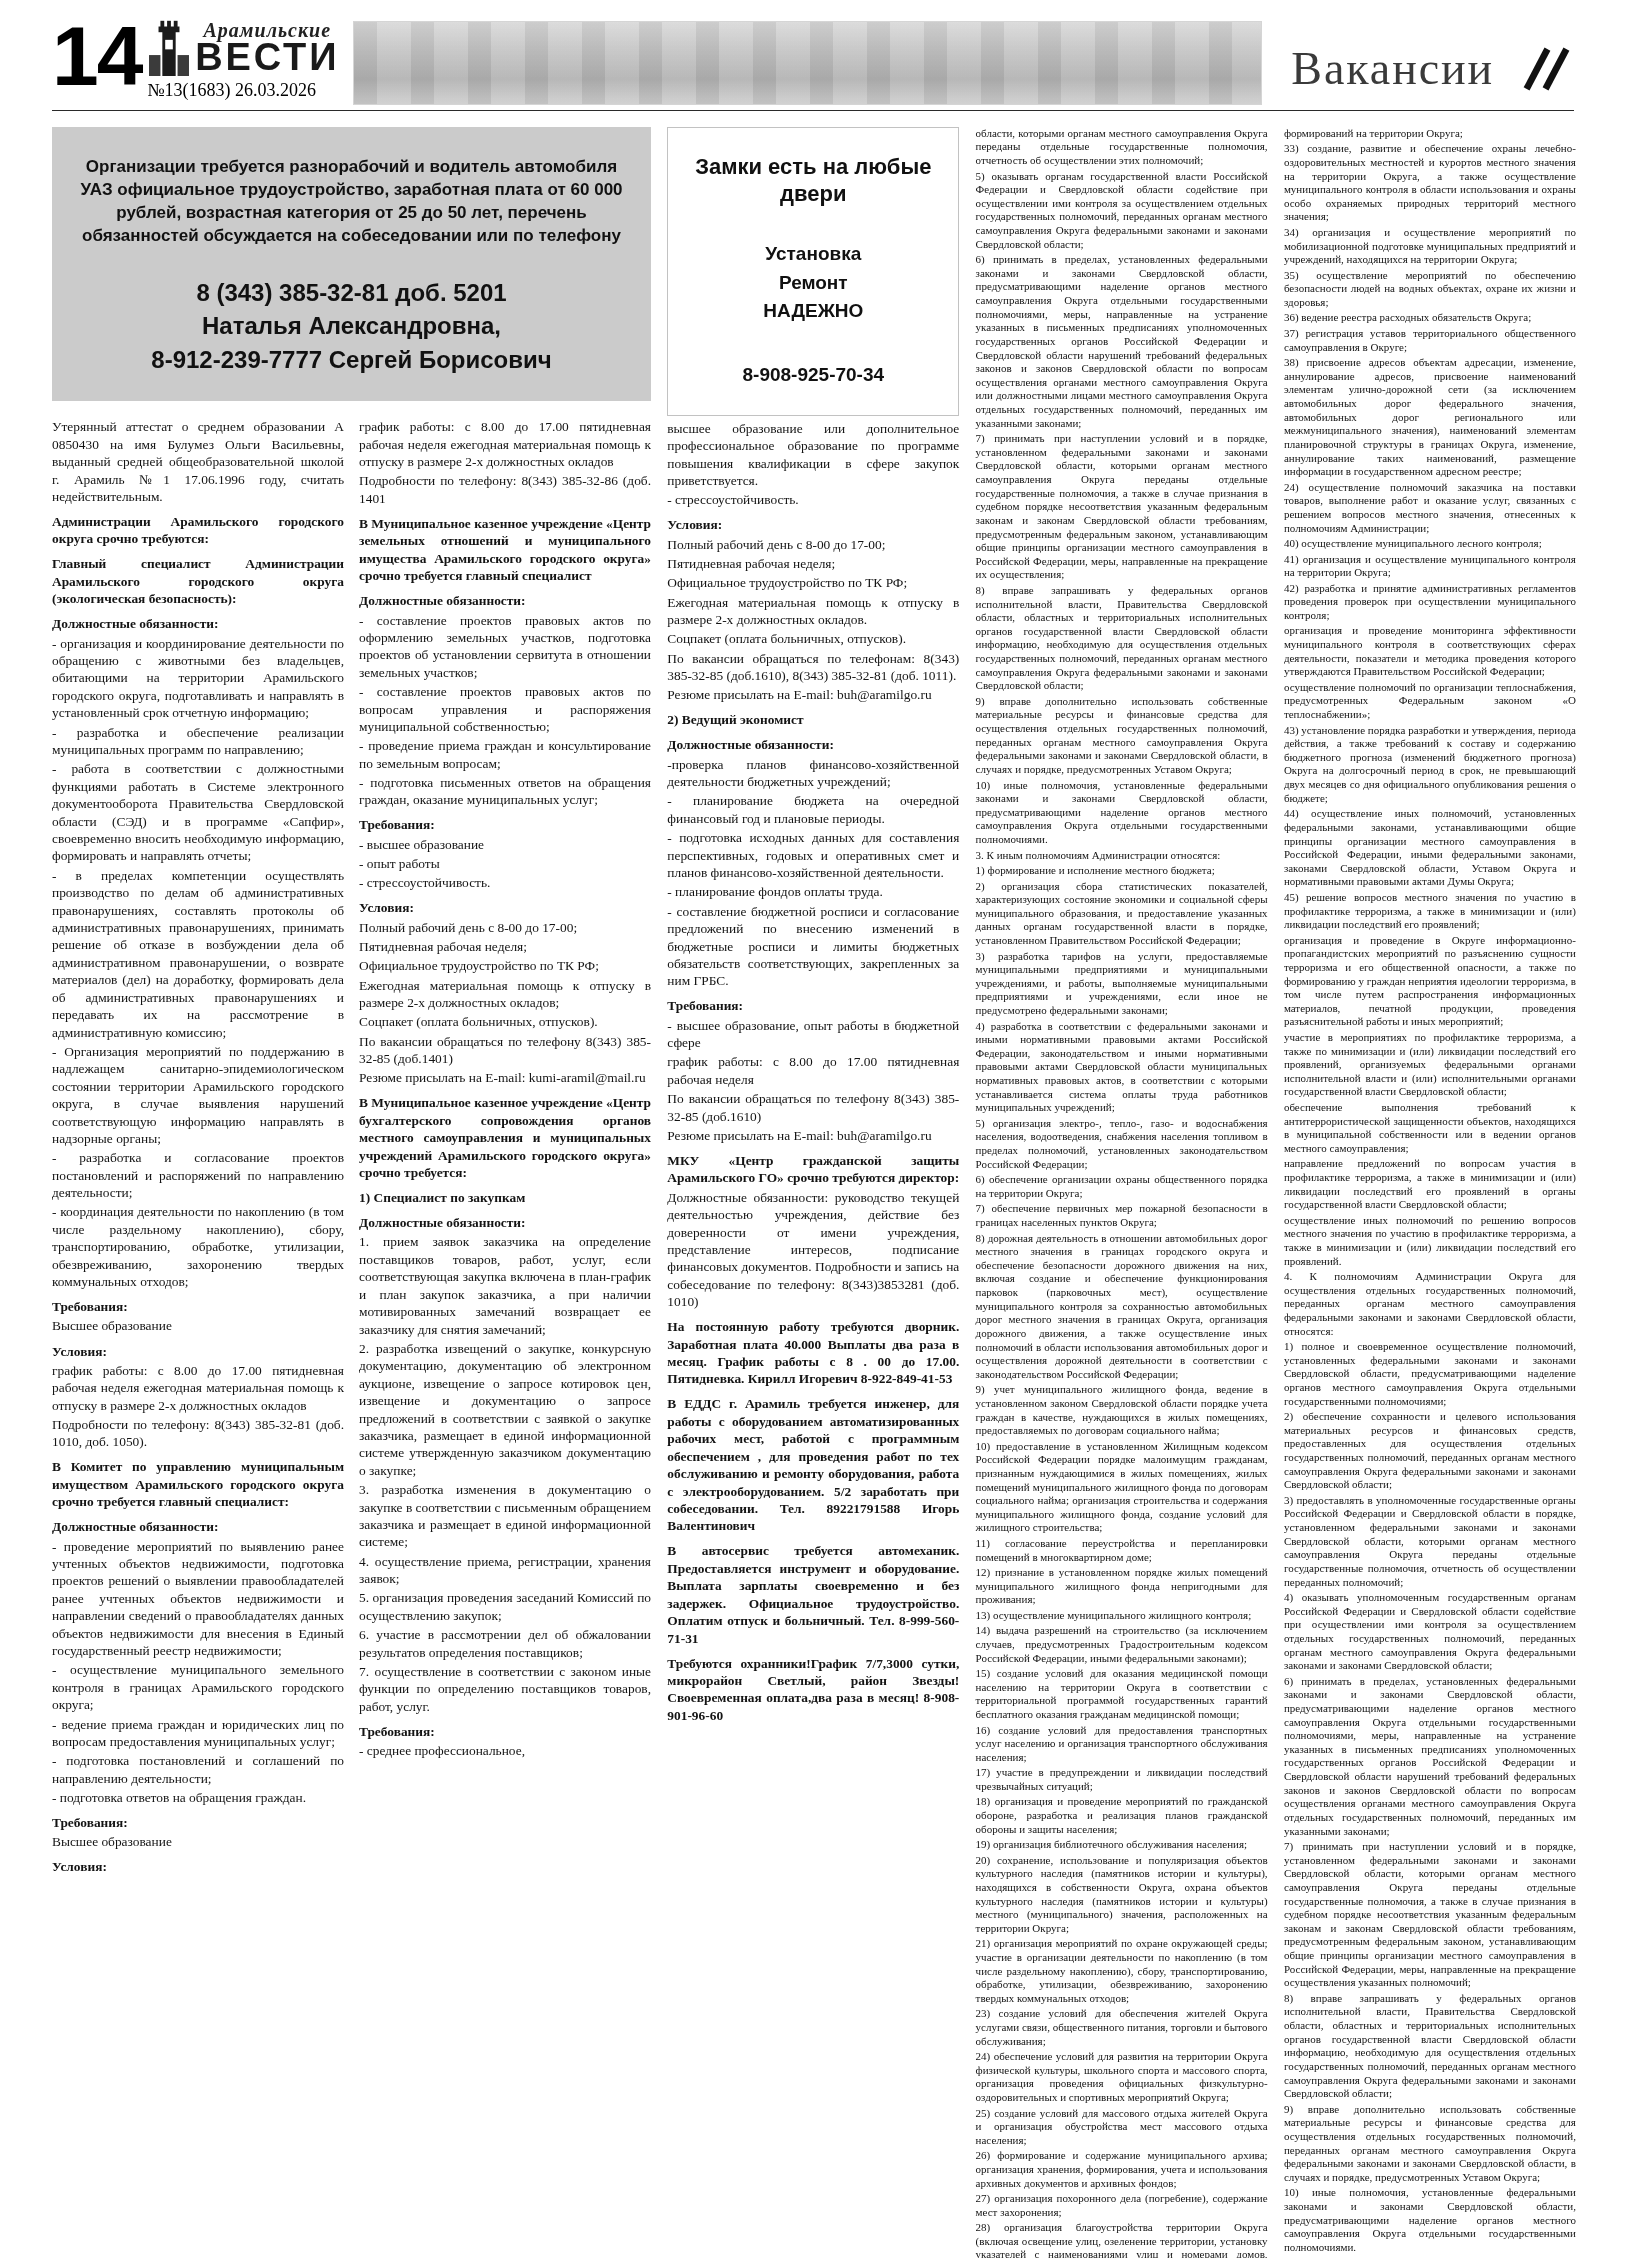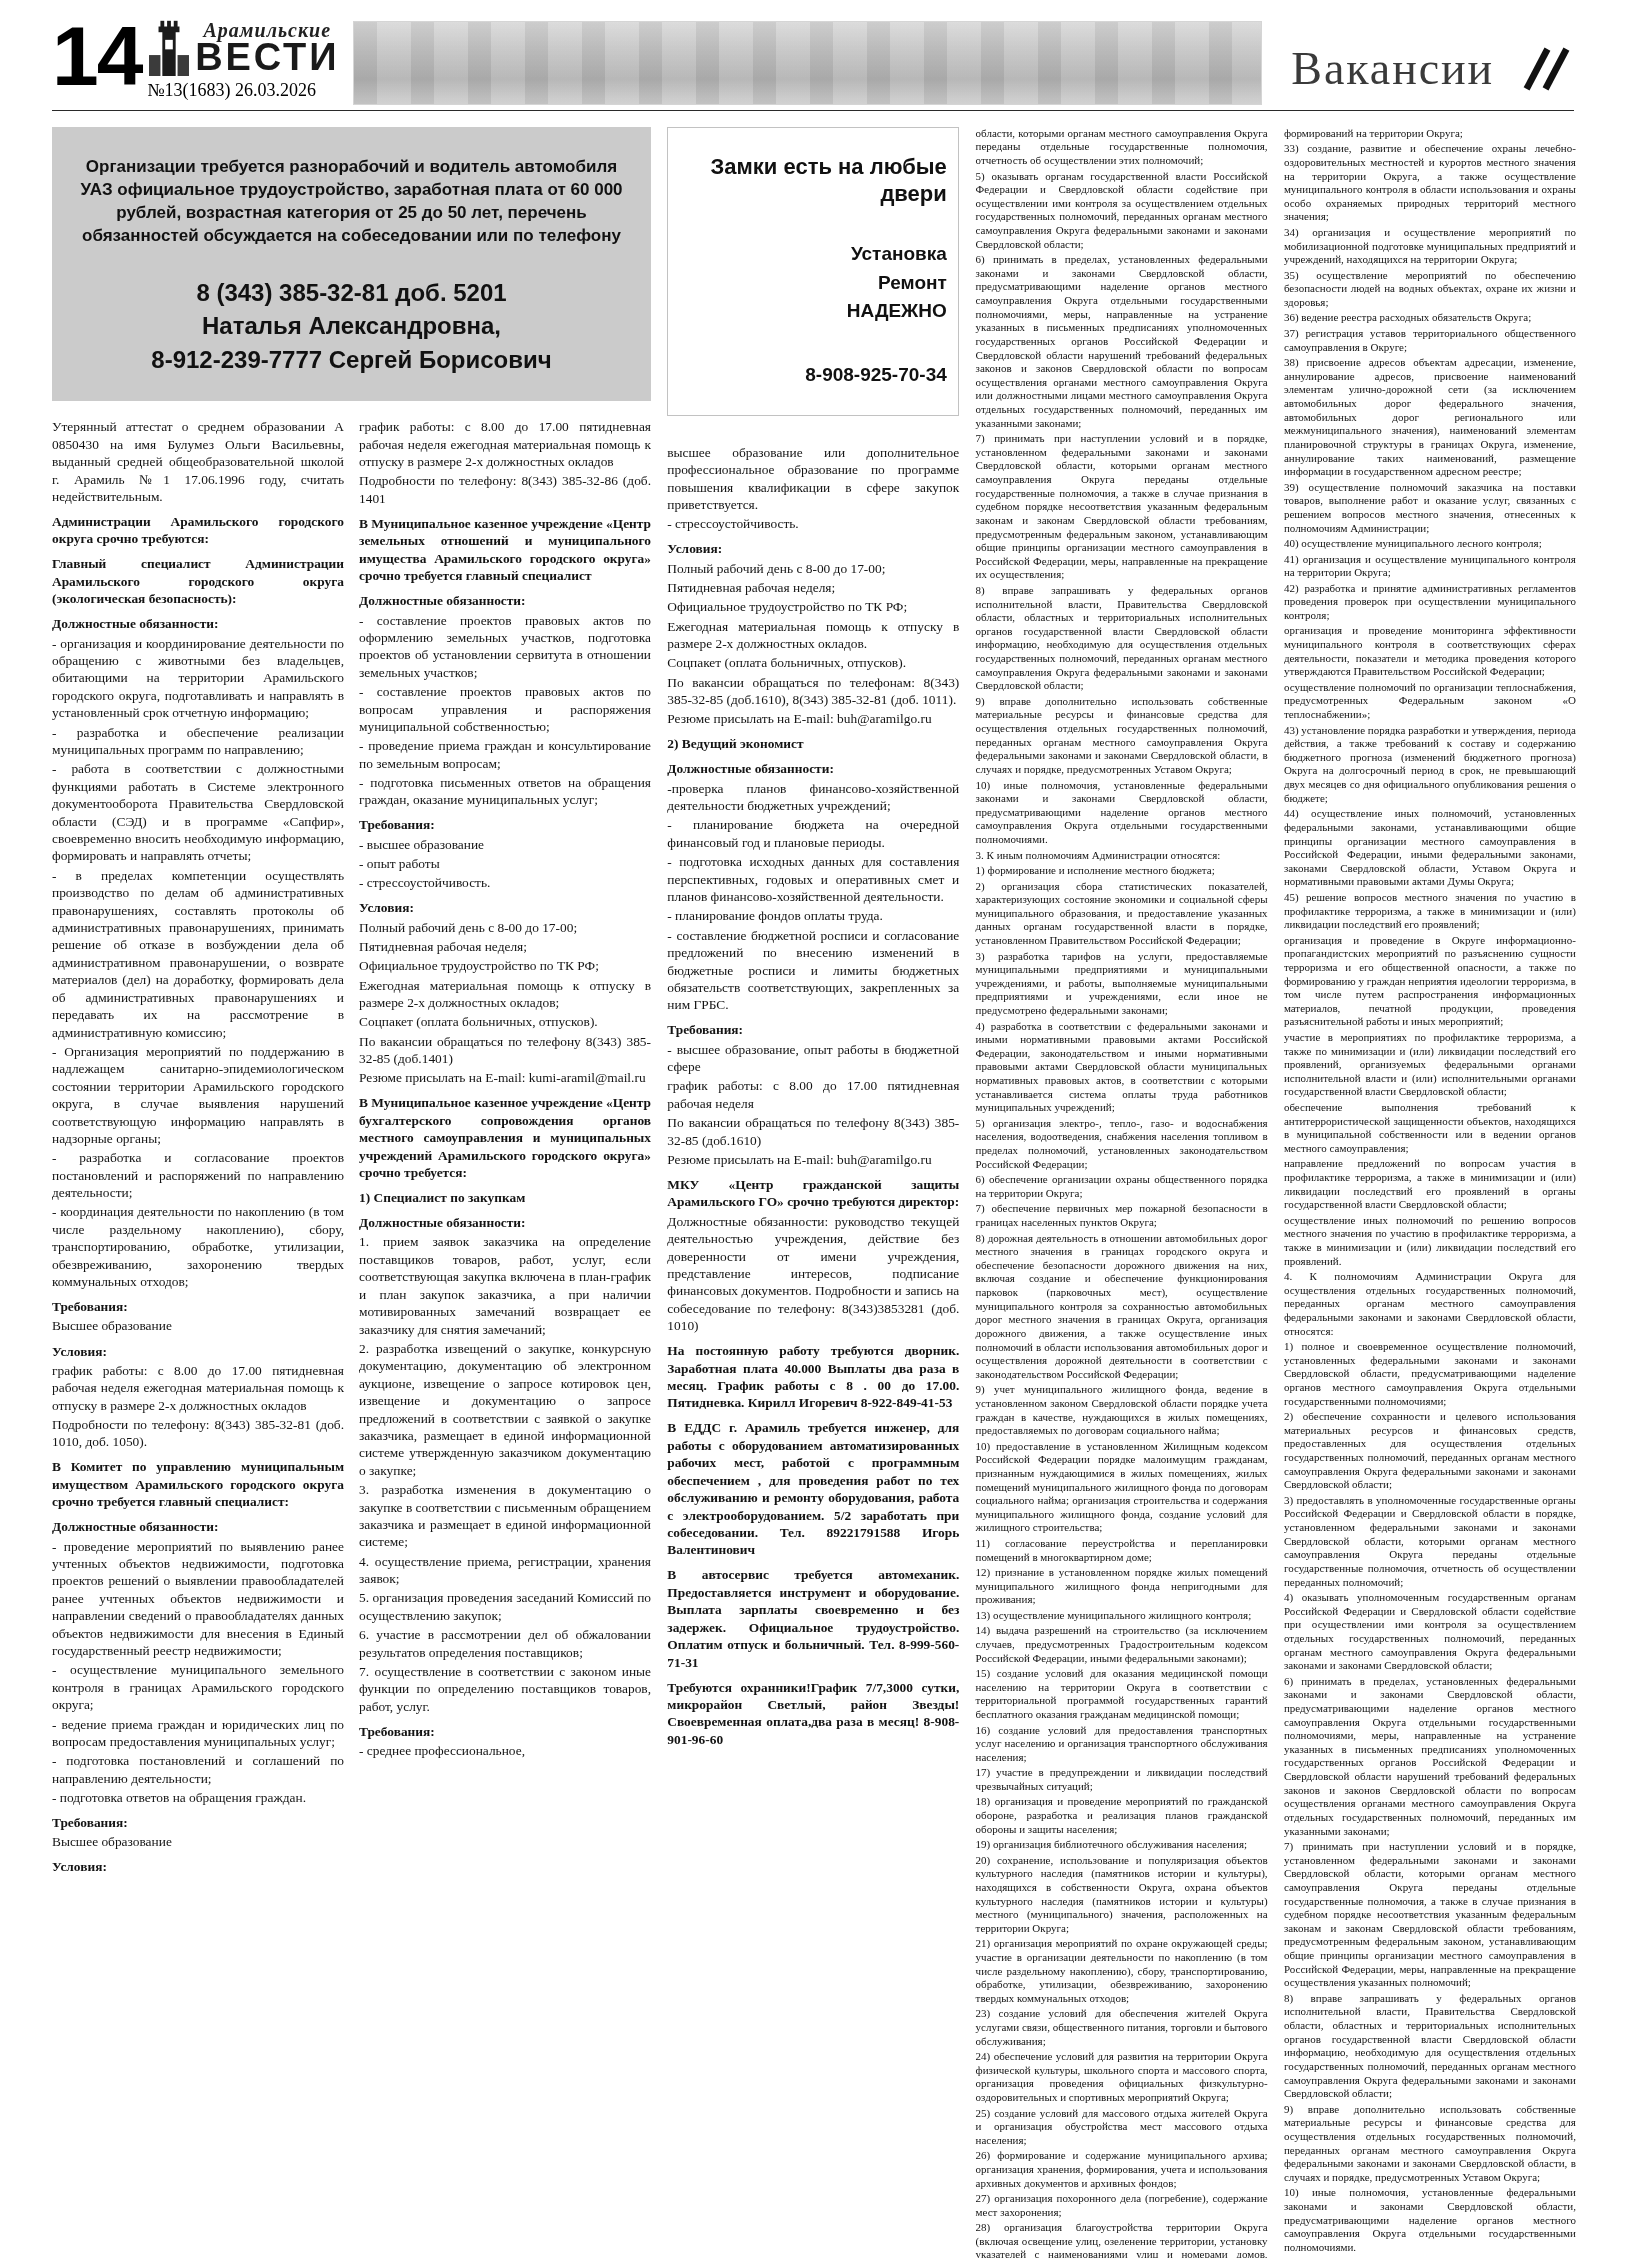--- a/index.html
+++ b/index.html
@@ -58,22 +58,22 @@
   .s-c{text-align:center;margin-top:9.6px;}
   
   .gray-ad{
     background:#cbcbcb;padding:29px 27px 25px 27px;text-align:center;
     font-family:"Liberation Sans",sans-serif;font-weight:bold;
     font-size:17px;line-height:1.35;color:#111;
   }
   .gray-ad .phones{margin-top:28px;font-size:24px;line-height:1.4;}
   
   .locks-ad{
-    border:1px solid #c2c2c2;margin-bottom:28px;padding:25px 11.5px 29px 11.5px;
-    text-align:right;font-family:"Liberation Sans",sans-serif;font-weight:bold;color:#111;
+    border:1px solid #c2c2c2;margin-bottom:4px;padding:25px 11.5px 29px 11.5px;
+    text-align:center;font-family:"Liberation Sans",sans-serif;font-weight:bold;color:#111;
   }
   .locks-title{font-size:22px;line-height:1.25;margin-bottom:32.5px;}
   .locks-line{font-size:19px;line-height:1.5;}
   .locks-phone{font-size:19px;margin-top:38px;}
 </style>
 </head>
 <body>
 
 <div class="sheet">
 
@@ -271,21 +271,21 @@
         <p class="par s-n">32) создание, содержание и организация деятельности аварийно-спасательных служб и (или) аварийно-спасательных</p>
       </div>
     <div class="textcol dense col">
         <p class="par s-n">формирований на территории Округа;</p>
         <p class="par s-n">33) создание, развитие и обеспечение охраны лечебно-оздоровительных местностей и курортов местного значения на территории Округа, а также осуществление муниципального контроля в области использования и охраны особо охраняемых природных территорий местного значения;</p>
         <p class="par s-n">34) организация и осуществление мероприятий по мобилизационной подготовке муниципальных предприятий и учреждений, находящихся на территории Округа;</p>
         <p class="par s-n">35) осуществление мероприятий по обеспечению безопасности людей на водных объектах, охране их жизни и здоровья;</p>
         <p class="par s-n">36) ведение реестра расходных обязательств Округа;</p>
         <p class="par s-n">37) регистрация уставов территориального общественного самоуправления в Округе;</p>
         <p class="par s-n">38) присвоение адресов объектам адресации, изменение, аннулирование адресов, присвоение наименований элементам улично-дорожной сети (за исключением автомобильных дорог федерального значения, автомобильных дорог регионального или межмуниципального значения), наименований элементам планировочной структуры в границах Округа, изменение, аннулирование таких наименований, размещение информации в государственном адресном реестре;</p>
-        <p class="par s-n">39) осуществление полномочий заказчика на поставки товаров, выполнение работ и оказание услуг, связанных с решением вопросов местного значения, отнесенных к полномочиям Администрации;</p>
+        <p class="par s-n">24) осуществление полномочий заказчика на поставки товаров, выполнение работ и оказание услуг, связанных с решением вопросов местного значения, отнесенных к полномочиям Администрации;</p>
         <p class="par s-n">40) осуществление муниципального лесного контроля;</p>
         <p class="par s-n">41) организация и осуществление муниципального контроля на территории Округа;</p>
         <p class="par s-n">42) разработка и принятие административных регламентов проведения проверок при осуществлении муниципального контроля;</p>
         <p class="par s-n">организация и проведение мониторинга эффективности муниципального контроля в соответствующих сферах деятельности, показатели и методика проведения которого утверждаются Правительством Российской Федерации;</p>
         <p class="par s-n">осуществление полномочий по организации теплоснабжения, предусмотренных Федеральным законом «О теплоснабжении»;</p>
         <p class="par s-n">43) установление порядка разработки и утверждения, периода действия, а также требований к составу и содержанию бюджетного прогноза (изменений бюджетного прогноза) Округа на долгосрочный период в срок, не превышающий двух месяцев со дня официального опубликования решения о бюджете;</p>
         <p class="par s-n">44) осуществление иных полномочий, установленных федеральными законами, устанавливающими общие принципы организации местного самоуправления в Российской Федерации, иными федеральными законами, законами Свердловской области, Уставом Округа и нормативными правовыми актами Думы Округа;</p>
         <p class="par s-n">45) решение вопросов местного значения по участию в профилактике терроризма, а также в минимизации и (или) ликвидации последствий его проявлений;</p>
         <p class="par s-n">организация и проведение в Округе информационно-пропагандистских мероприятий по разъяснению сущности терроризма и его общественной опасности, а также по формированию у граждан неприятия идеологии терроризма, в том числе путем распространения информационных материалов, печатной продукции, проведения разъяснительной работы и иных мероприятий;</p>
         <p class="par s-n">участие в мероприятиях по профилактике терроризма, а также по минимизации и (или) ликвидации последствий его проявлений, организуемых федеральными органами исполнительной власти и (или) исполнительными органами государственной власти Свердловской области;</p>

